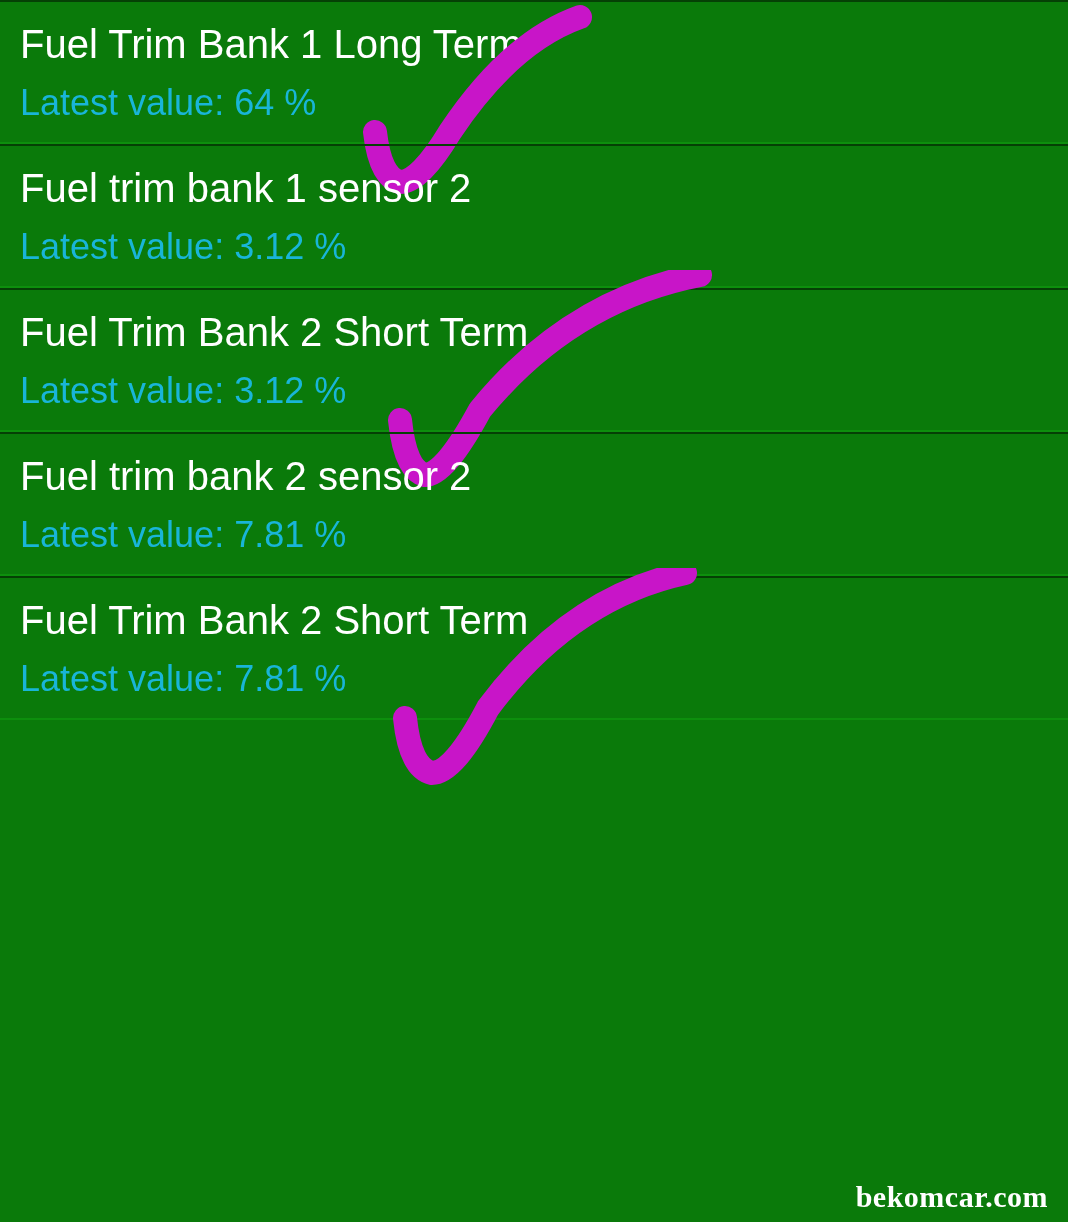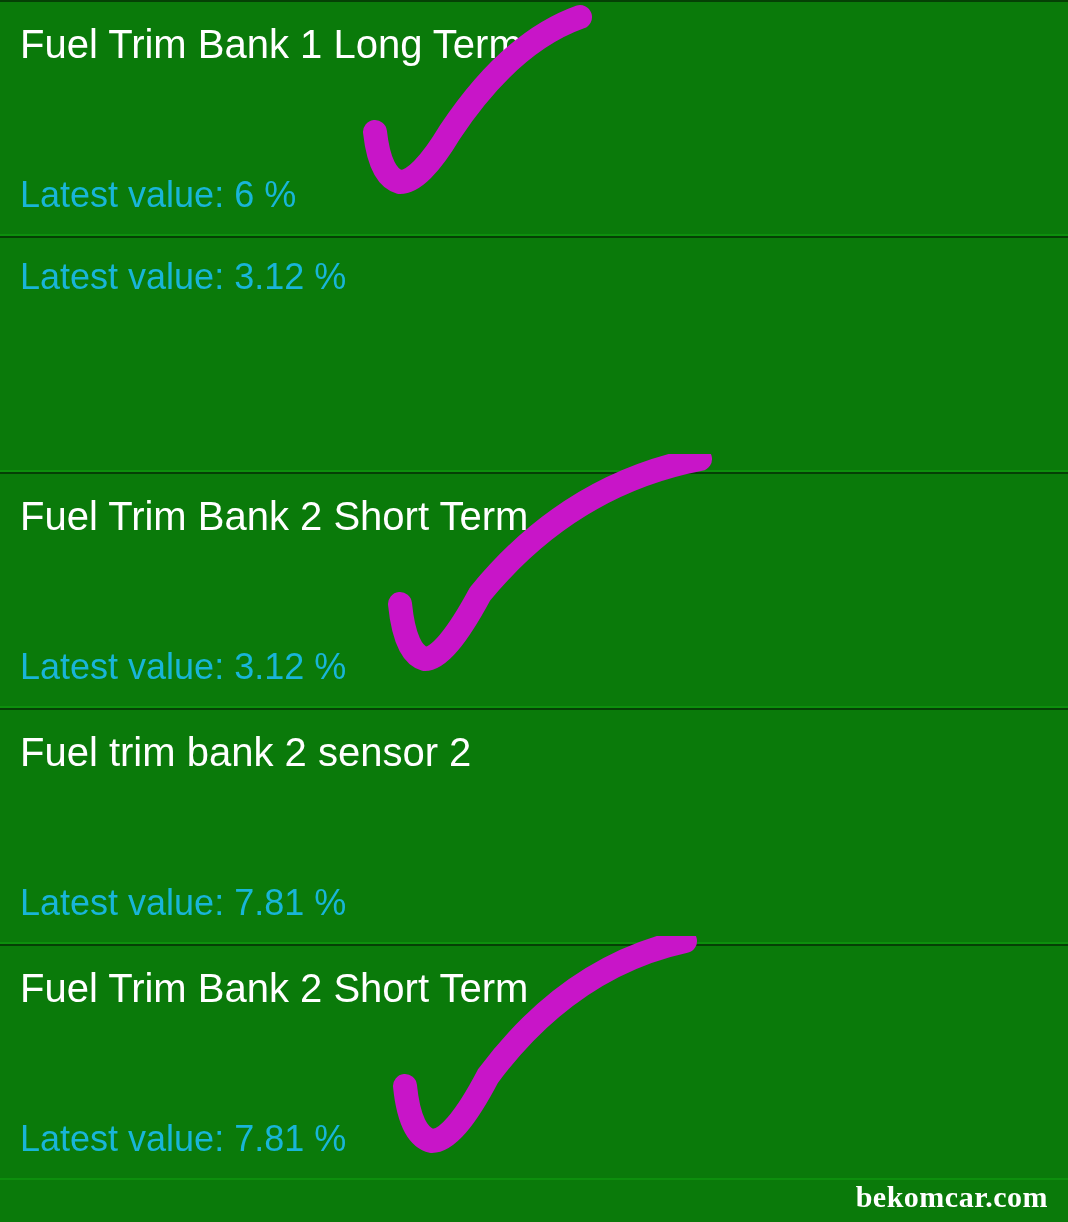--- a/index.html
+++ b/index.html
@@ -17,21 +17,21 @@
     }
     .list {
       display: flex;
       flex-direction: column;
     }
     .item {
       border-top: 2px solid #054005;
       border-bottom: 2px solid #0d8f0d;
       padding: 18px 20px 18px 20px;
       position: relative;
-      height: 236px;
+      height: 144px;
       display: flex;
       flex-direction: column;
       justify-content: space-between;
     }
     .item:first-child {
       border-top: 2px solid #054005;
     }
     .title {
       color: #ffffff;
       font-size: 40px;
@@ -58,27 +58,28 @@
       font-family: Liberation Serif, serif;
     }
   </style>
 </head>
 <body>
 
 <div class="list">
 
   <div class="item">
     <div class="title">Fuel Trim Bank 1 Long Term</div>
-    <div class="value">Latest value: 6 %</div>
+    <div class="value">Latest value: 64 %</div>
     <svg class="checkmark" style="left:350px; top:0px;" width="280" height="200" viewBox="0 0 280 200">
       <path d="M 25 130 Q 30 175 50 180 Q 70 180 100 130 Q 160 40 230 15" stroke="#c815c8" stroke-width="24" fill="none" stroke-linecap="round" stroke-linejoin="round"></path>
     </svg>
   </div>
 
   <div class="item">
+    <div class="title">Fuel trim bank 1 sensor 2</div>
     <div class="value">Latest value: 3.12 %</div>
   </div>
 
   <div class="item">
     <div class="title">Fuel Trim Bank 2 Short Term</div>
     <div class="value">Latest value: 3.12 %</div>
     <svg class="checkmark" style="left:370px; top:-20px;" width="360" height="230" viewBox="0 0 360 230">
       <path d="M 30 150 Q 35 200 55 205 Q 75 205 110 140 Q 200 30 330 5" stroke="#c815c8" stroke-width="24" fill="none" stroke-linecap="round" stroke-linejoin="round"></path>
     </svg>
   </div>

